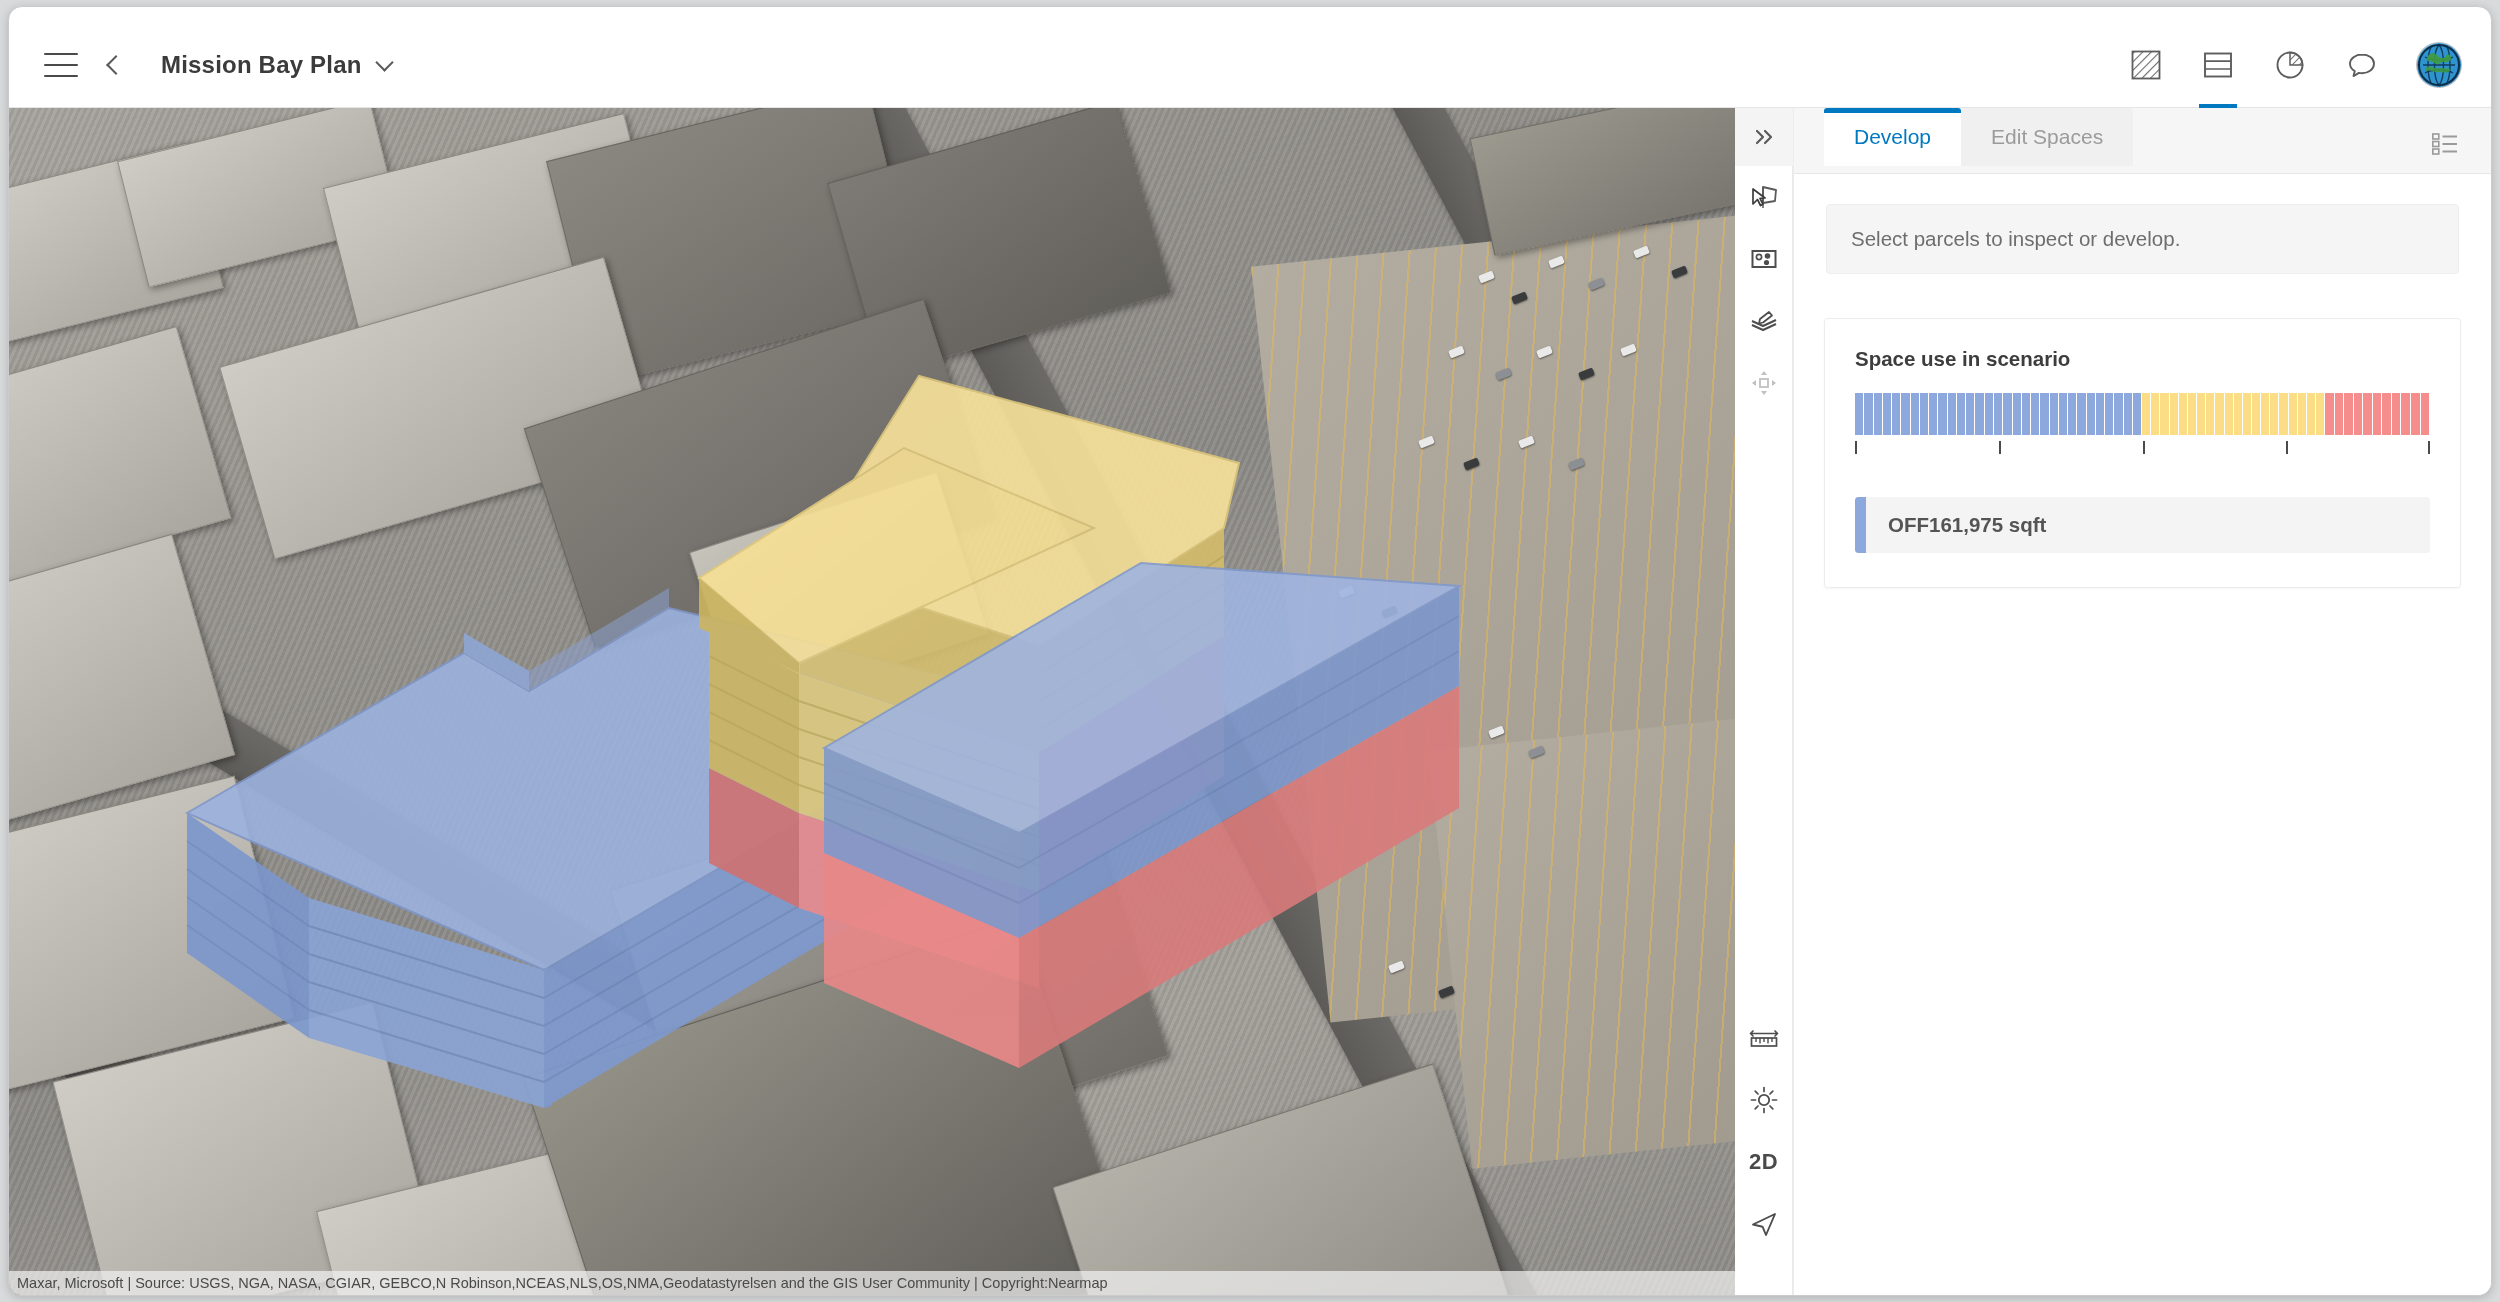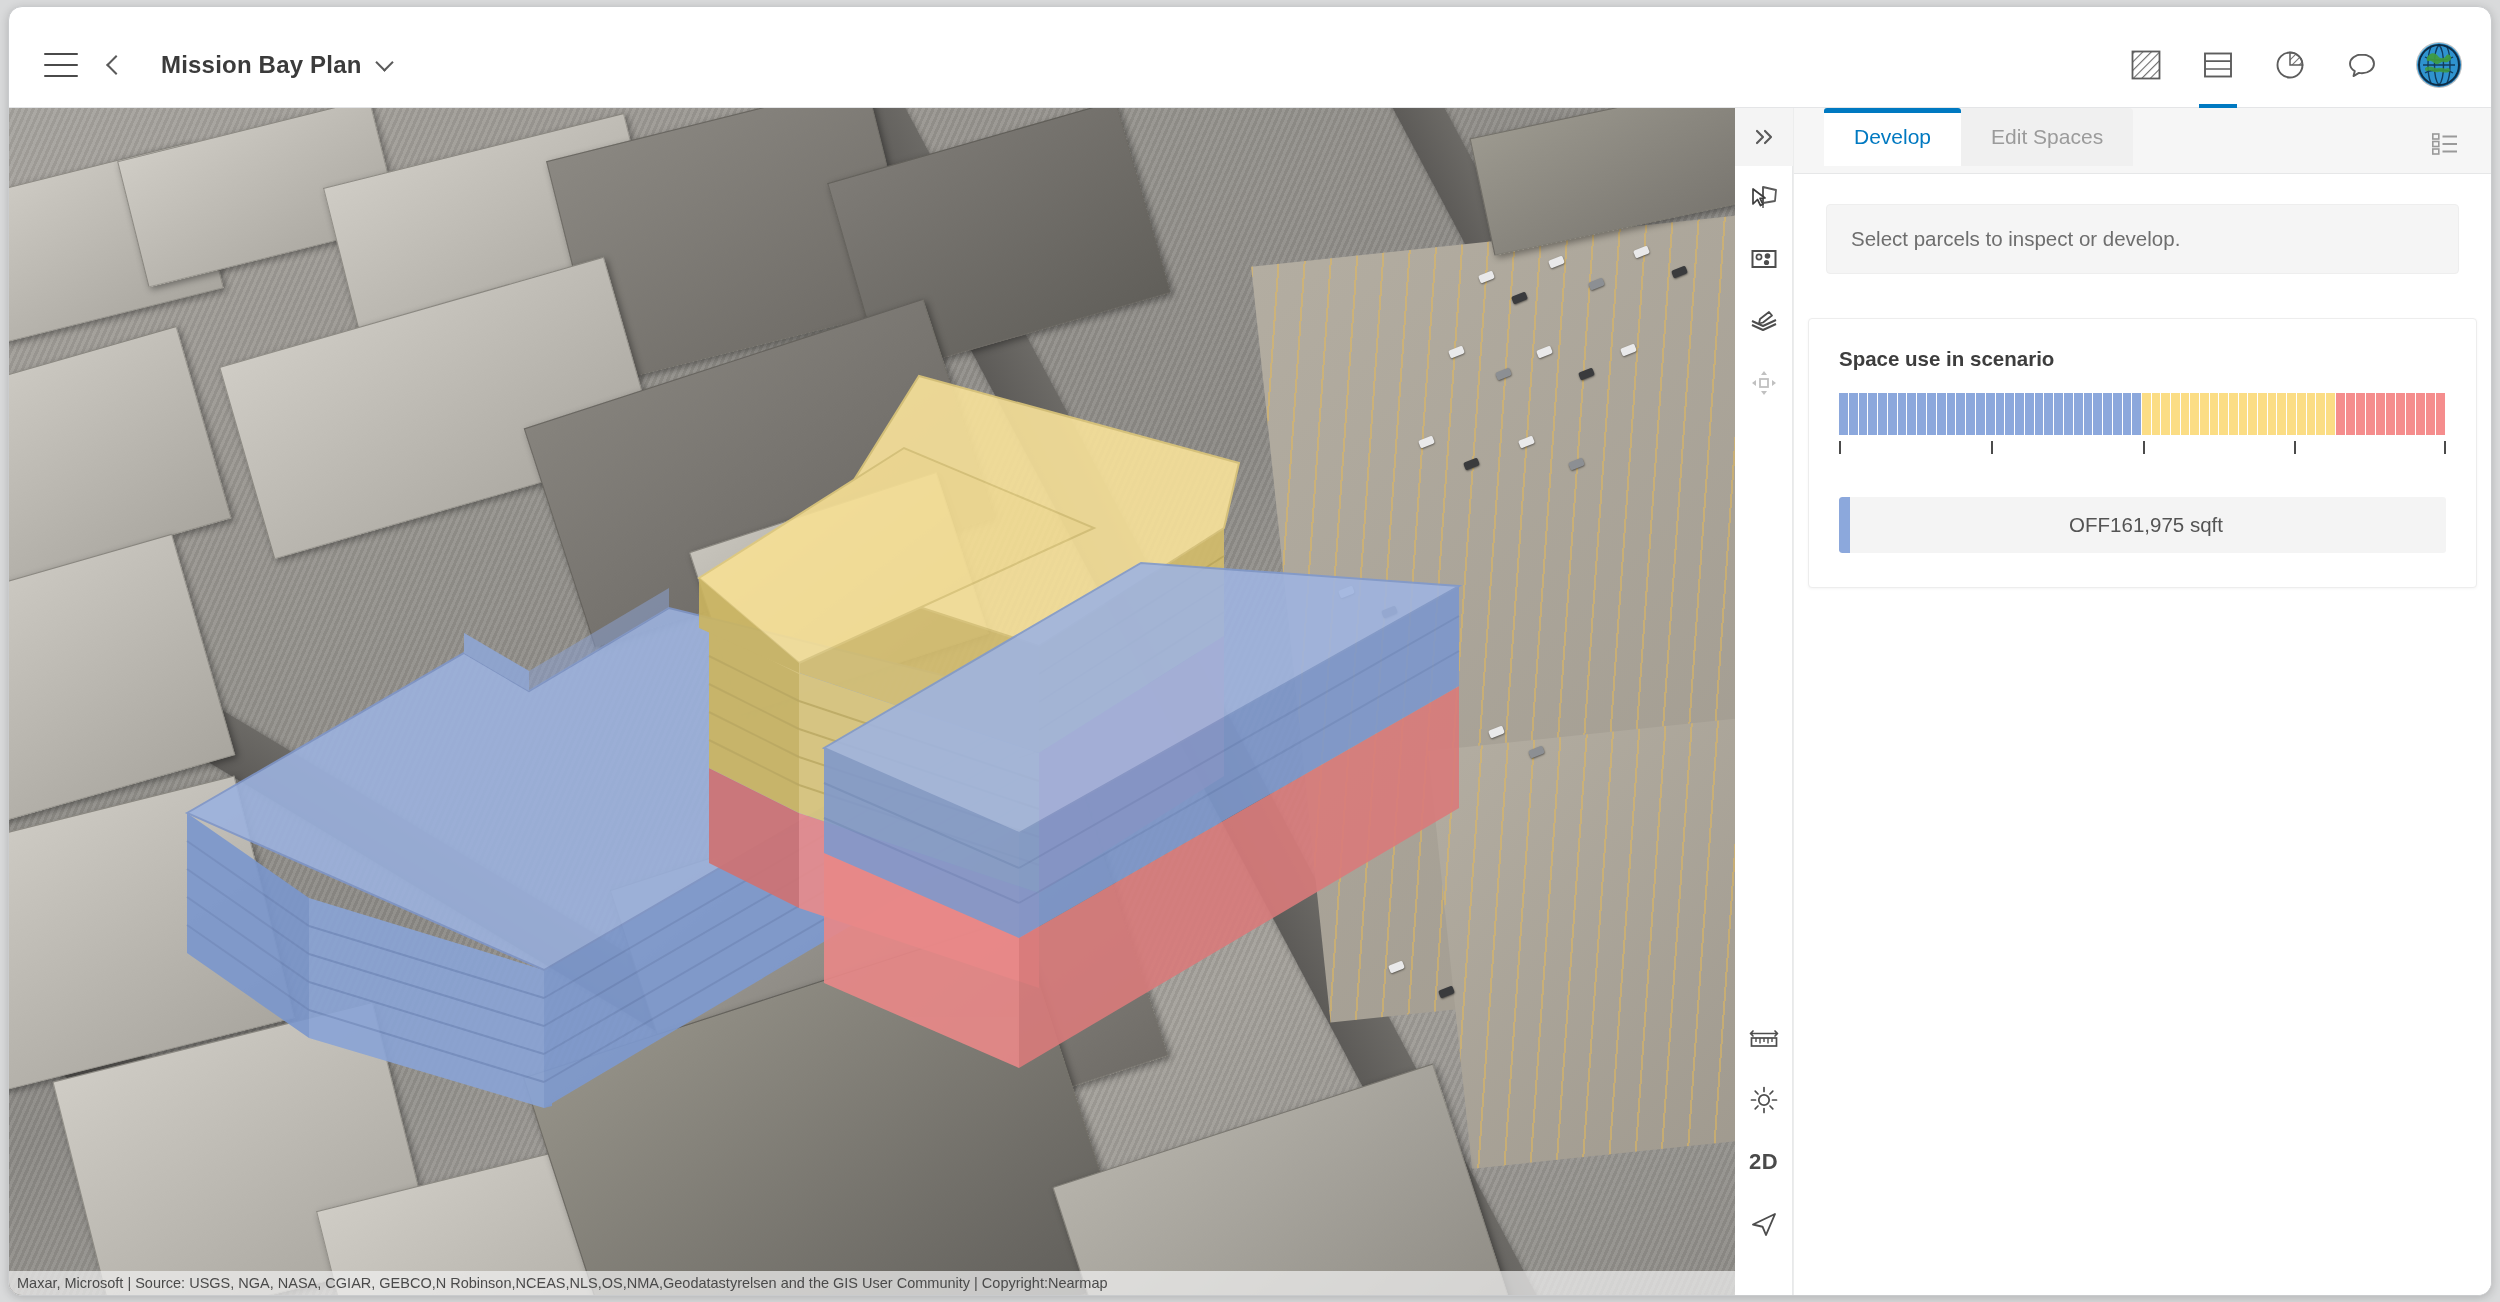--- a/index.html
+++ b/index.html
@@ -194,21 +194,21 @@
 
   .panel-body { flex: 1; overflow: hidden; padding: 0; }
 
   .hint-wrap { padding: 30px 32px 44px 32px; }
   .hint-box {
     background: #f5f5f5; border: 1px solid #eeeeee; border-radius: 4px;
     padding: 22px 24px; font-size: 20.5px; color: #6e6e6e;
   }
 
   .card {
-    margin: 0 14px; background: #ffffff;
+    margin: 0 30px; background: #ffffff;
     border: 1px solid #ededed; border-radius: 4px;
     box-shadow: 0 1px 3px rgba(0,0,0,.045);
     padding: 28px 30px 34px 30px;
   }
   .card-title {
     font-size: 20.5px; font-weight: bold; color: #3d3d3d;
     margin-bottom: 22px;
   }
   .stripebar { height: 42px; display: flex; width: 100%; overflow: hidden; }
   .seg-block { height: 100%; display: flex; }
@@ -227,22 +227,23 @@
   }
 
   .legend-rows { margin-top: 34px; display: flex; flex-direction: column; gap: 13px; }
   .legend-row {
     display: flex; align-items: stretch;
     background: #f4f4f4; border-radius: 3px;
     height: 56px; overflow: hidden; cursor: pointer;
   }
   .swatch { width: 11px; flex: 0 0 11px; border-radius: 3px 0 0 3px; }
   .legend-inner {
-    flex: 1; display: flex; align-items: center; justify-content: center;
+    flex: 1; display: flex; align-items: center; justify-content: flex-start;
     padding: 0 26px 0 22px;
+    font-weight: bold;
   }
   .legend-label { font-size: 20.5px; color: #545454; }
   .legend-value { font-size: 20.5px; color: #545454; }
 </style>
 </head>
 <body>
 
 <div id="app">
 
   <div class="header">

